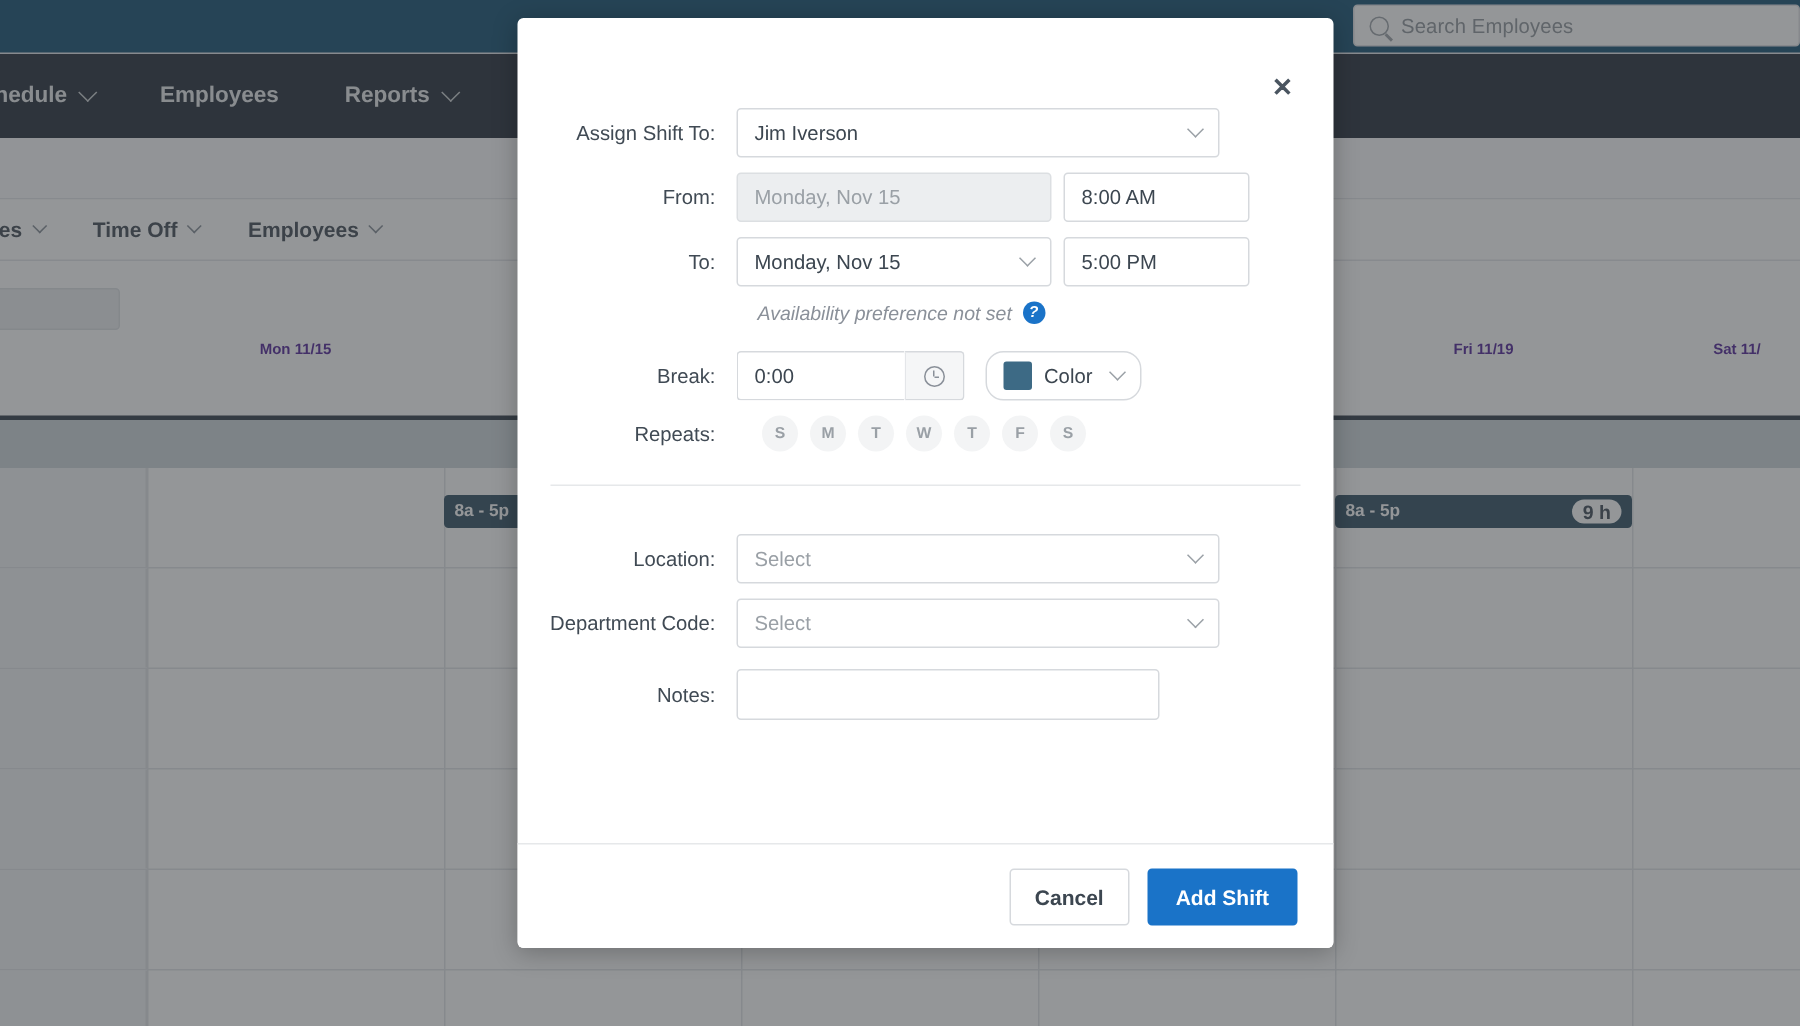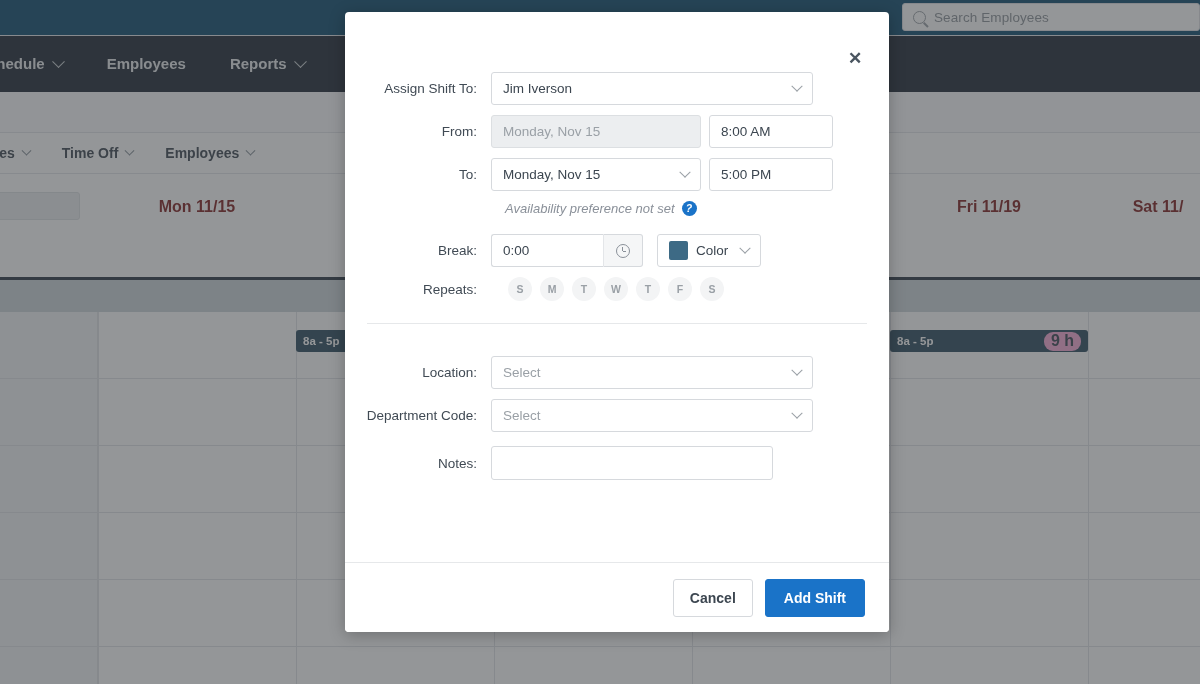--- a/index.html
+++ b/index.html
@@ -150,25 +150,25 @@
   }
   .cal-daycols {
     position: absolute;
     left: 0; top: 0;
     width: 1200px; height: 65px;
   }
   .cal-daycol {
     position: absolute;
     top: 0; height: 65px;
     display: flex;
-    align-items: center;
+    align-items: flex-end;
     justify-content: center;
-    font-size: 16px;
-    font-weight: bold;
-    color: #7f1d1d;
+    font-size: 10px;
+    font-weight: bold;
+    color: #4c1d95;
   }
   .cal-rule {
     position: absolute;
     left: 0; top: 277px;
     width: 1200px; height: 3px;
     background: #2b3744;
   }
 
   
   .cal-body {
@@ -209,24 +209,24 @@
     border-radius: 3px;
     display: flex;
     align-items: center;
     justify-content: space-between;
     padding: 0 7px;
     color: #ffffff;
     font-size: 11.5px;
     font-weight: bold;
   }
   .shift-hours {
-    background: #f9a8d4;
+    background: #ffffff;
     color: #3a4652;
     border-radius: 9px;
-    font-size: 16px;
+    font-size: 13px;
     font-weight: bold;
     padding: 1.5px 7px;
     line-height: 1;
     text-align: center;
   }
 
   
   #overlay {
     position: absolute;
     inset: 0;
@@ -337,21 +337,21 @@
     width: 1.3px; height: 4.4px;
     background: #8a9099;
   }
   .clock-icon::after {
     content: "";
     position: absolute;
     left: 6px; top: 6.2px;
     width: 3.4px; height: 1.3px;
     background: #8a9099;
   }
-  .color-ctl { width: 104px; margin-left: 14px; }
+  .color-ctl { width: 104px; margin-left: 14px; border-radius: 12px; }
   .color-swatch {
     width: 19px; height: 19px;
     background: #3d6a85;
     border-radius: 2px;
     margin-right: 8px;
     flex: 0 0 auto;
   }
   .w-repeat { width: 130px; }
 
   .avail-row {

